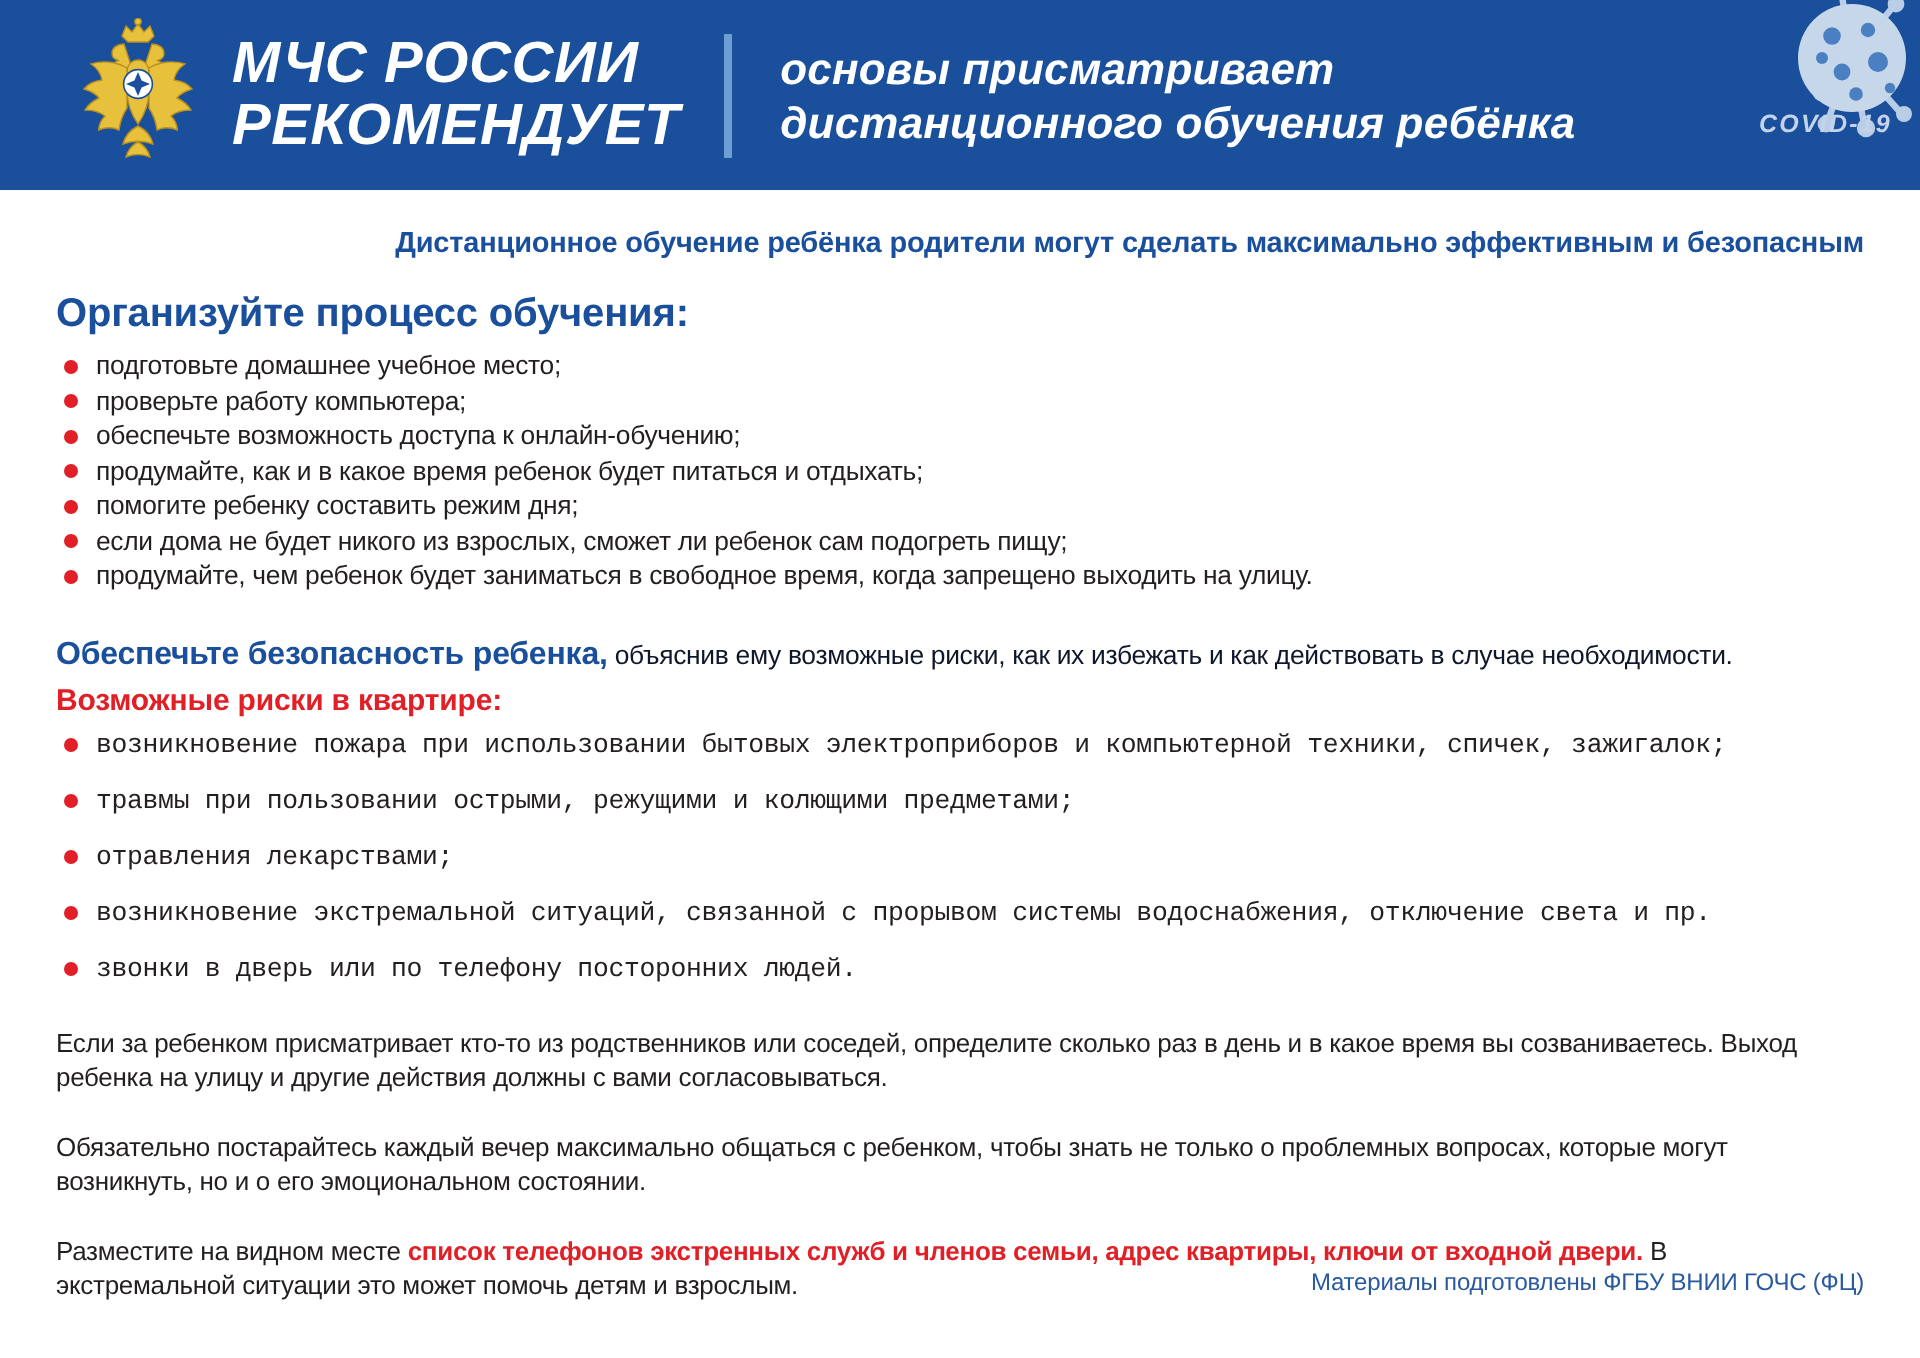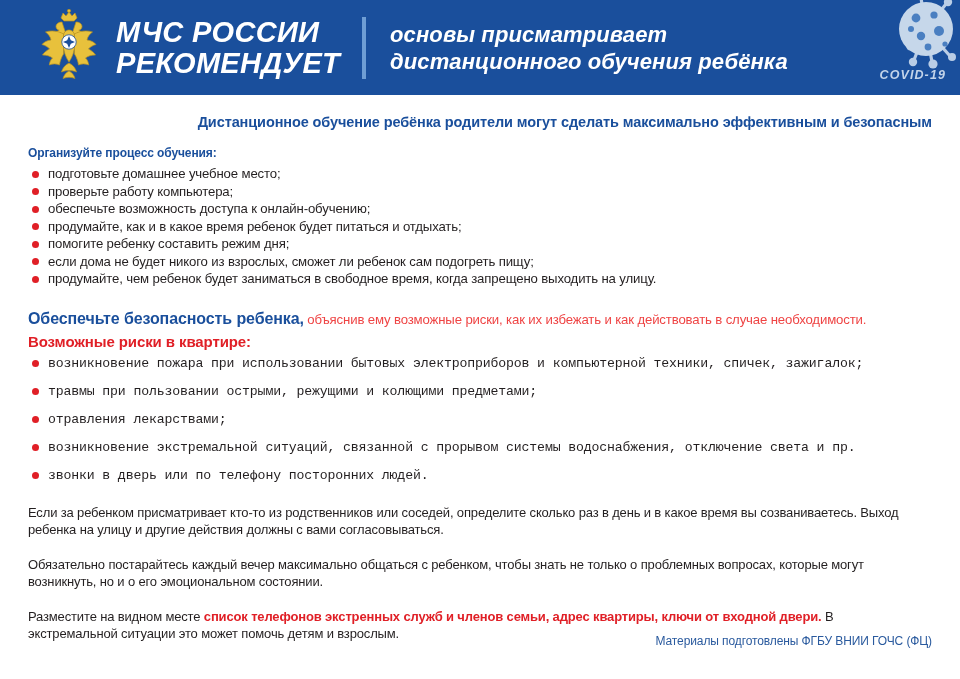--- a/index.html
+++ b/index.html
@@ -75,21 +75,21 @@
     right: 0;
     top: 0;
     width: 118px;
     height: 88px;
     z-index: 1;
     pointer-events: none;
   }
   .covid-label {
     position: absolute;
     right: 14px;
-    bottom: 13px;
+    bottom: 26px;
     color: #c3d4ea;
     font-size: 12.5px;
     font-weight: bold;
     letter-spacing: 1.1px;
     z-index: 4;
   }
 
   
   .content {
     padding: 0 28px;
@@ -99,21 +99,21 @@
     color: #1a4f9c;
     font-weight: bold;
     font-size: 14.5px;
     margin-top: 19px;
     letter-spacing: -0.1px;
     text-align: right;
   }
   .h-blue {
     color: #1a4f9c;
     font-weight: bold;
-    font-size: 12px;
+    font-size: 20px;
     margin-top: 16px;
     letter-spacing: -0.1px;
   }
   .h-red {
     color: #e01f26;
     font-weight: bold;
     font-size: 15px;
     margin-top: 5px;
     letter-spacing: -0.1px;
   }
@@ -150,21 +150,21 @@
   .mixed-head {
     margin-top: 0;
   }
   .mixed-head .strong-blue {
     color: #1a4f9c;
     font-weight: bold;
     font-size: 16px;
     letter-spacing: -0.1px;
   }
   .mixed-head .tail {
-    color: #ef4444;
+    color: #0f172a;
     font-size: 13.2px;
     letter-spacing: -0.15px;
   }
   .para {
     font-size: 13px;
     line-height: 17px;
     color: #231f20;
     margin-top: 20px;
     letter-spacing: -0.15px;
     max-width: 886px;

